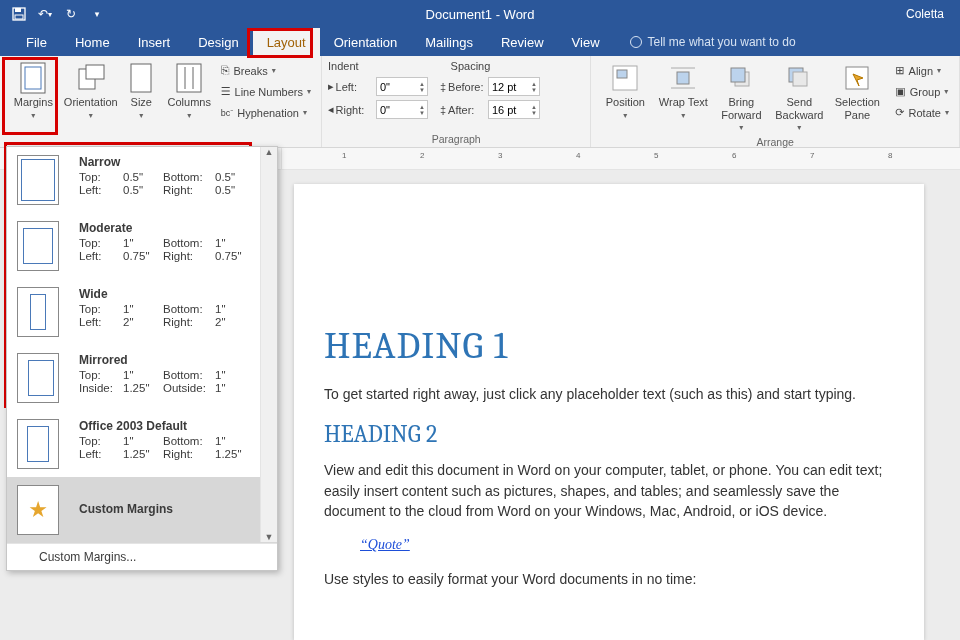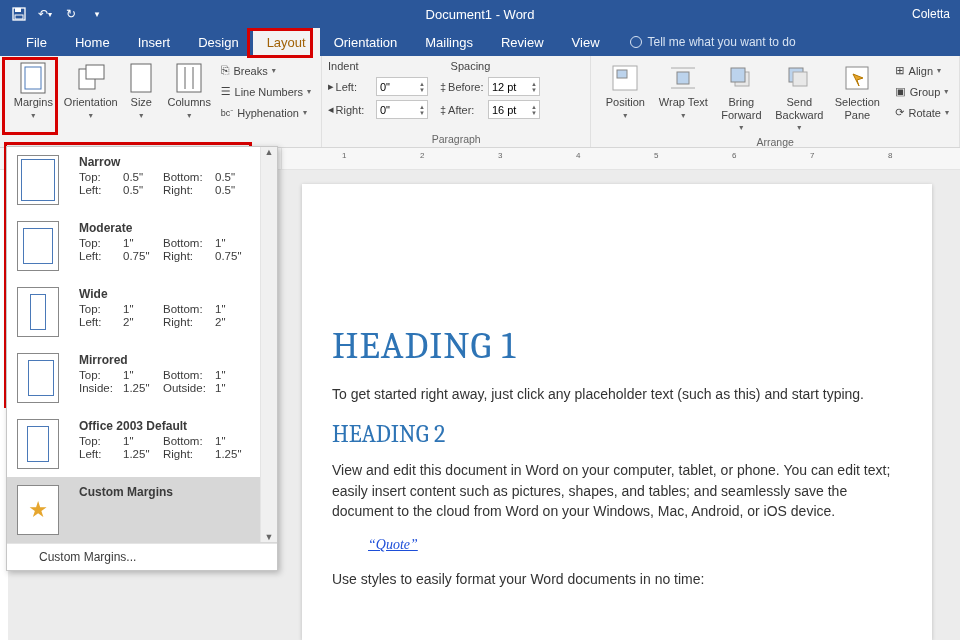--- a/index.html
+++ b/index.html
@@ -3,21 +3,21 @@
 <meta charset="utf-8">
 <style>
 * { box-sizing: border-box; margin: 0; padding: 0; font-family: "Segoe UI", Arial, sans-serif; }
 body { width: 960px; height: 640px; overflow: hidden; background: #fff; position: relative; }
 
 
 .titlebar { height: 28px; background: #2b579a; color: #fff; display: flex; align-items: center; font-size: 12px; position: relative; }
 .titlebar .qat { display: flex; gap: 4px; padding-left: 8px; align-items: center; }
 .titlebar .qat .qbtn { width: 22px; height: 22px; display: flex; align-items: center; justify-content: center; color: #fff; cursor: pointer; }
 .titlebar .doc-title { position: absolute; left: 50%; transform: translateX(-50%); font-size: 13px; }
-.titlebar .user { margin-left: auto; padding-right: 10px; }
+.titlebar .user { margin-left: auto; padding-right: 16px; }
 .titlebar .deco { position: absolute; right: 120px; top: 0; width: 150px; height: 28px; overflow: hidden; opacity: .3; }
 .titlebar .deco::before { content: ""; position: absolute; width: 180px; height: 180px; border: 12px solid #fff; border-radius: 50%; top: -90px; left: -30px; }
 
 
 .tabs { height: 28px; background: #2b579a; color: #fff; display: flex; align-items: center; font-size: 13px; padding-left: 12px; gap: 0; }
 .tabs .tab { padding: 0 14px; height: 28px; display: flex; align-items: center; cursor: pointer; }
 .tabs .tab.active { background: #f3f3f3; color: #a16207; }
 .tabs .tellme { margin-left: 16px; display: flex; align-items: center; gap: 6px; color: #d6e2f2; font-size: 12px; }
 .tabs .bulb { width: 12px; height: 12px; border: 1px solid #d6e2f2; border-radius: 50%; display: inline-block; }
 
@@ -41,21 +41,21 @@
 
 .hl { position: absolute; border: 3px solid #d60000; pointer-events: none; }
 
 
 .ruler-area { height: 22px; background: #f7f7f7; border-bottom: 1px solid #e4e4e4; display:flex; }
 .ruler-gutter { width: 282px; height:100%; border-right:1px solid #e4e4e4; }
 .ruler { flex:1; position:relative; font-size:8px; color:#666; }
 .ruler .tick { position:absolute; top:3px; }
 
 
-.doc-area { position: relative; height: calc(640px - 28px - 28px - 92px - 22px); background: #ececec; display:flex;margin-left:8px; }
+.doc-area { position: relative; height: calc(640px - 28px - 28px - 92px - 22px); background: #ececec; display:flex; }
 .doc-gutter { width: 282px; background:#ececec; }
 .page { margin: 14px 0 0 12px; width: 630px; background: #fff; box-shadow: 0 1px 4px rgba(0,0,0,.2); padding: 140px 0 0 0; }
 .page-inner { padding: 0 30px; }
 .page h1 { color: #2e74b5; font-family: "Cambria", Georgia, serif; font-size: 38px; font-weight: 400; letter-spacing: 1px; margin-bottom: 16px; }
 .page .para { font-size: 14px; color: #333; line-height: 1.45; margin-bottom: 16px; }
 .page h2 { color: #2e74b5; font-family: "Cambria", Georgia, serif; font-size: 24px; font-weight: 400; margin-bottom: 12px; }
 .page .quote { color: #1d4ed8; font-style: italic; font-family: Georgia, serif; font-size: 14px; padding-left: 36px; margin: 10px 0 16px 0; text-decoration: underline; }
 
 
 .margins-menu { position: absolute; left: 6px; top: 146px; width: 272px; background: #fff; border: 1px solid #c6c6c6; box-shadow: 2px 2px 6px rgba(0,0,0,.25); z-index: 50; font-size: 12px; color: #3b3b3b; }
@@ -403,21 +403,21 @@
           <span>1"</span>
         <span>Left:</span>
           <span>1.25"</span>
         <span>Right:</span>
           <span>1.25"</span>
       </div>
     </div>
   </div>
   <div class="item selected">
     <div class="m-custom">★</div>
-    <div class="m-text" style="display:flex;">
+    <div class="m-text" style="display:flex;align-items:center;">
       <div class="m-title" style="font-weight:600">Custom Margins</div>
     </div>
   </div>
   <div class="footer">Custom Margins...</div>
   <div class="scroll">
       <span>▲</span>
       <span>▼</span>
     </div>
 </div>
 

